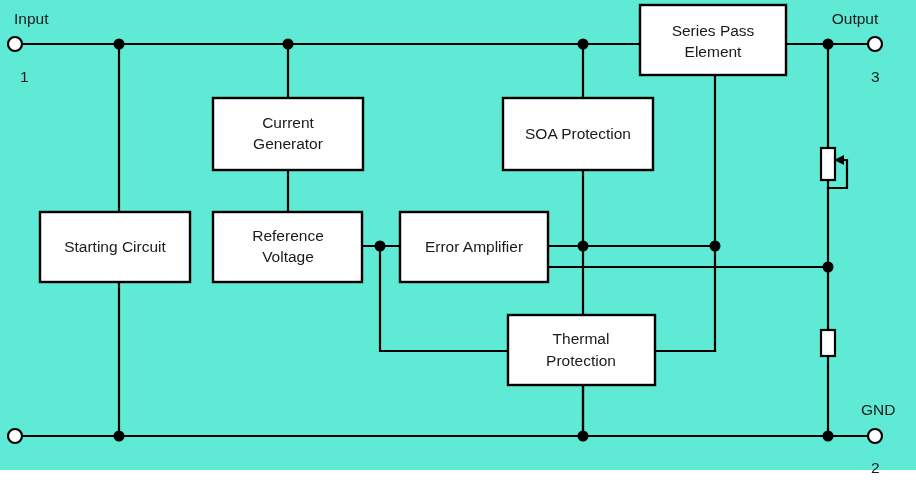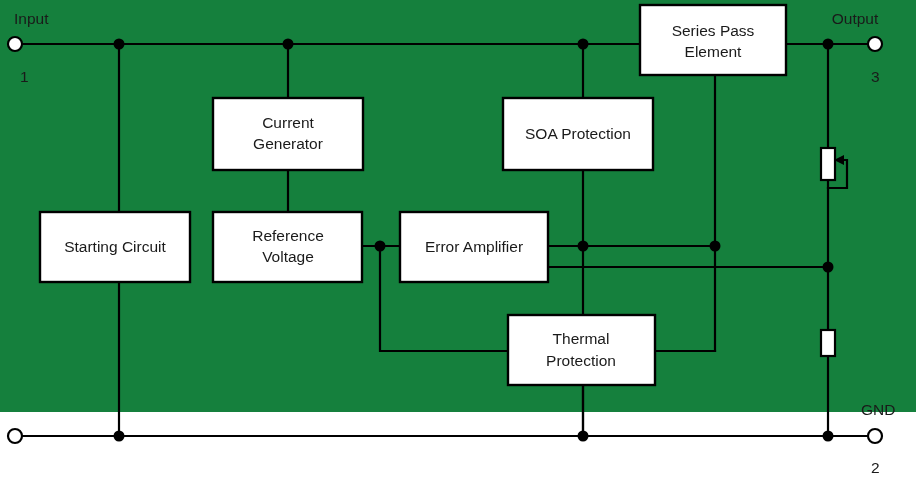--- a/index.html
+++ b/index.html
@@ -9,22 +9,22 @@
   }
   body {
     width: 916px;
     height: 486px;
     font-family: "Liberation Sans", sans-serif;
     overflow: hidden;
   }
   #diagram-root {
     position: relative;
     width: 916px;
-    height: 412px;
-    background: #15803d;
+    height: 470px;
+    background: #5eead4;
   }
   svg#schematic {
     display: block;
     width: 916px;
     height: 486px;
   }
   .wire {
     stroke: #000000;
     stroke-width: 2.2;
     stroke-linecap: square;

